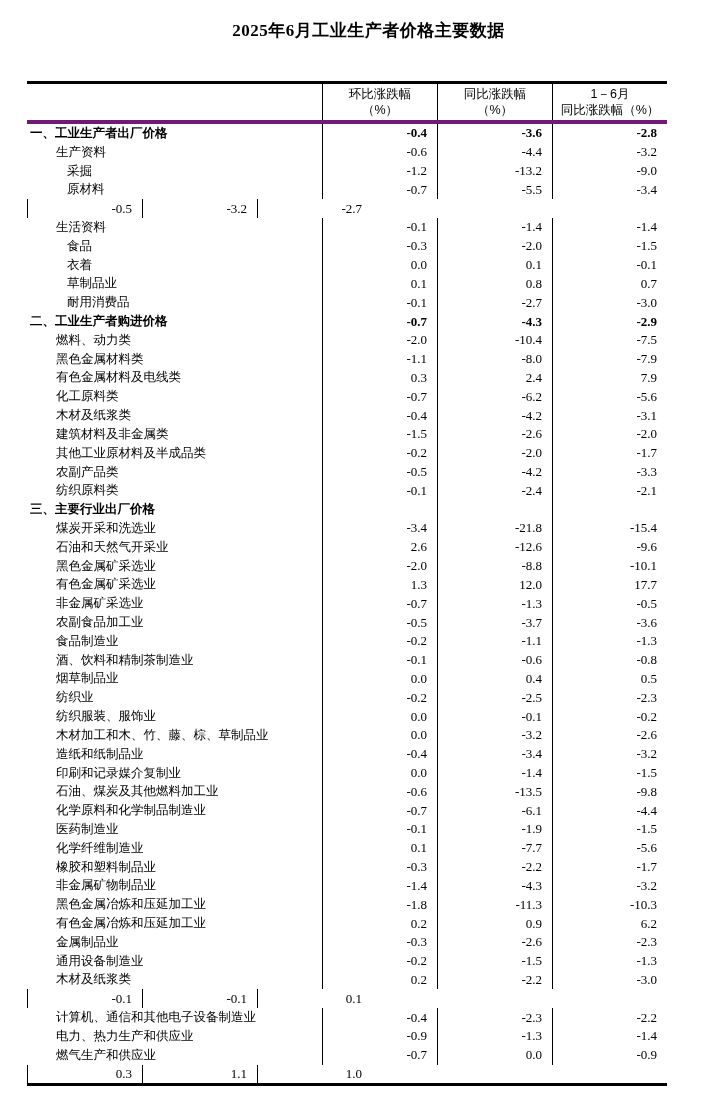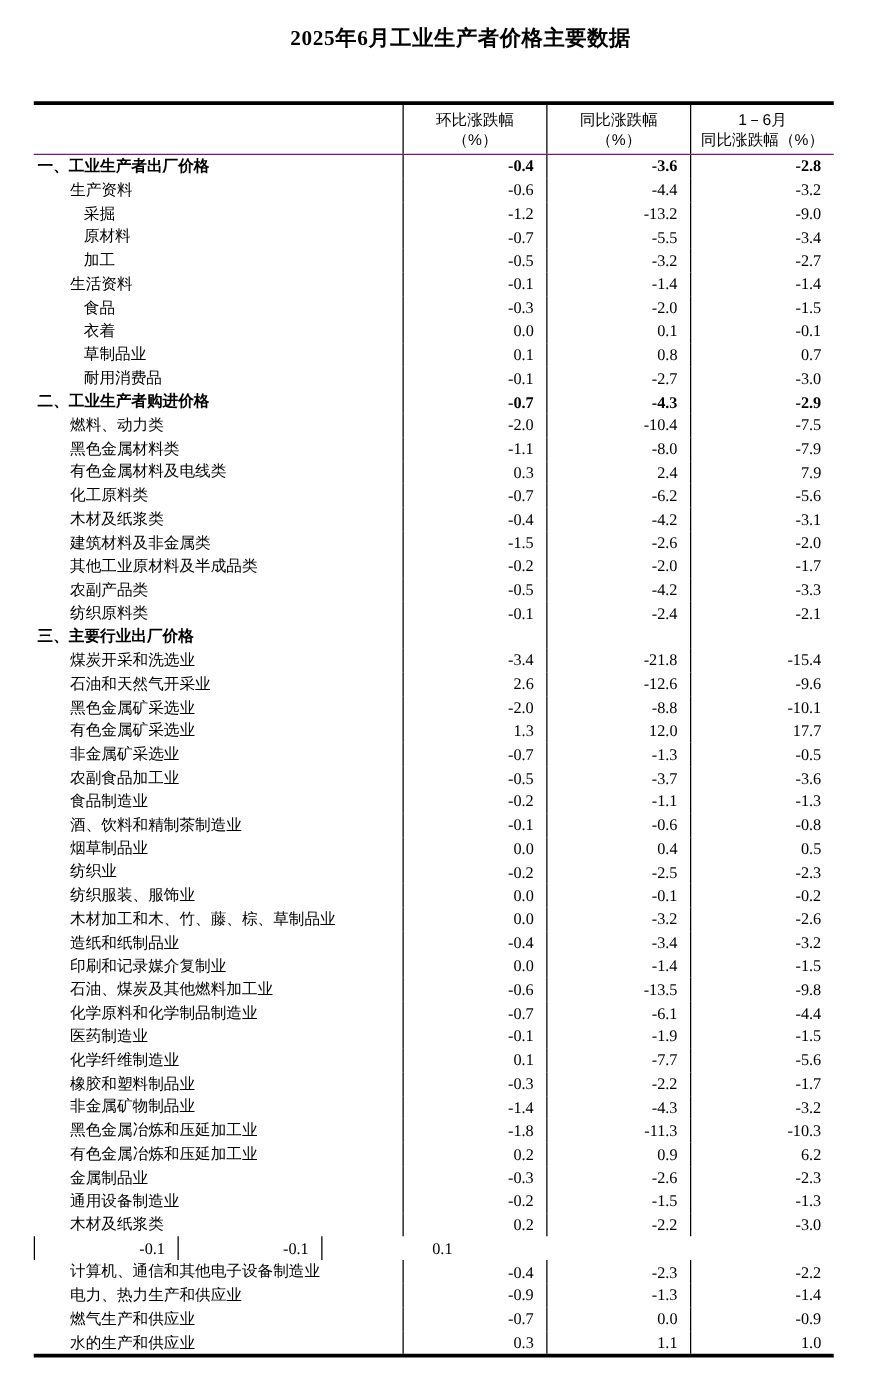--- a/index.html
+++ b/index.html
@@ -23,21 +23,21 @@
   .table {
     position: absolute;
     left: 27px; top: 81px;
     width: 640px;
     border-top: 3px solid #000;
     border-bottom: 3px solid #000;
   }
   .thead {
     display: flex;
     height: 40px;
-    border-bottom: 1px solid #701a75;
+    border-bottom: 4px solid #701a75;
   }
   .cell { flex: none; }
   .col-label { width: 295px; }
   .col-val {
     width: 115px;
     border-left: 1px solid #000;
   }
   .thead .col-val {
     display: flex;
     flex-direction: column;
@@ -114,21 +114,20 @@
         <div class="cell col-val">-13.2</div>
         <div class="cell col-val">-9.0</div>
       </div>
       <div class="row">
         <div class="cell col-label lvl2">原材料</div>
         <div class="cell col-val">-0.7</div>
         <div class="cell col-val">-5.5</div>
         <div class="cell col-val">-3.4</div>
       </div>
       <div class="row">
-        <div class="cell col-label lvl2">加工</div>
         <div class="cell col-val">-0.5</div>
         <div class="cell col-val">-3.2</div>
         <div class="cell col-val">-2.7</div>
       </div>
       <div class="row">
         <div class="cell col-label lvl1">生活资料</div>
         <div class="cell col-val">-0.1</div>
         <div class="cell col-val">-1.4</div>
         <div class="cell col-val">-1.4</div>
       </div>
@@ -389,19 +388,18 @@
         <div class="cell col-val">-1.3</div>
         <div class="cell col-val">-1.4</div>
       </div>
       <div class="row">
         <div class="cell col-label lvl1">燃气生产和供应业</div>
         <div class="cell col-val">-0.7</div>
         <div class="cell col-val">0.0</div>
         <div class="cell col-val">-0.9</div>
       </div>
       <div class="row">
-        <div class="cell col-label lvl1">水的生产和供应业</div>
         <div class="cell col-val">0.3</div>
         <div class="cell col-val">1.1</div>
         <div class="cell col-val">1.0</div>
       </div>
     </div>
 </div>
 
 </body></html>

